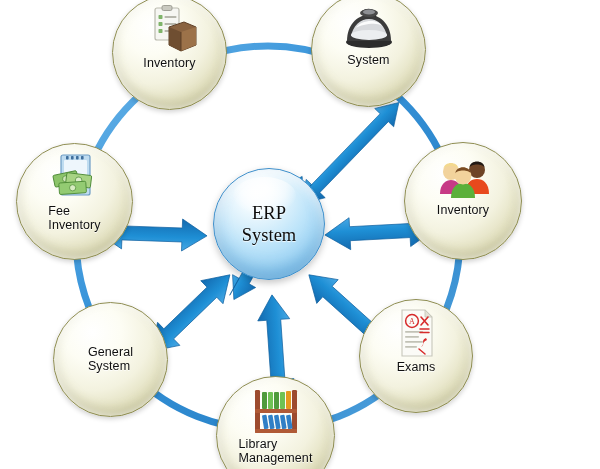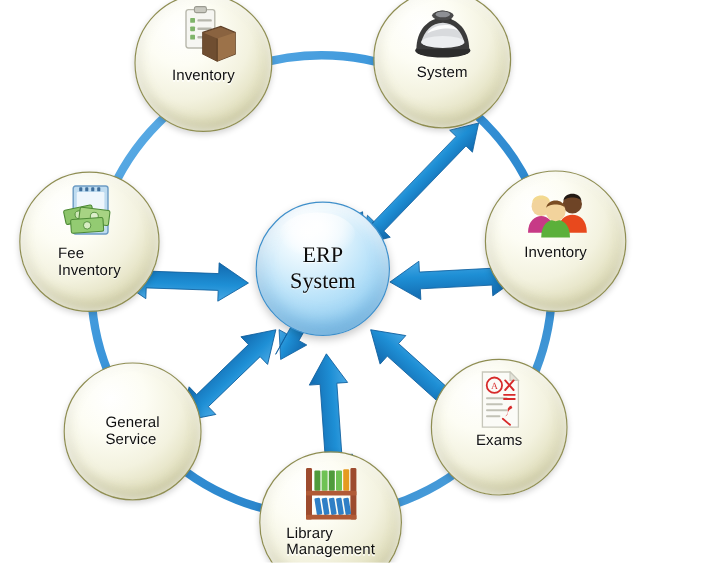--- a/index.html
+++ b/index.html
@@ -298,21 +298,21 @@
         </svg>
       </div>
       <div class="node-label">Library
 Management</div>
     </div>
   </div>
 
   <div class="node no-icon" style="left:53px; top:302px; width:115px; height:115px; z-index:5;">
     <div class="node-inner">
       <div class="node-label">General
-Service</div>
+System</div>
     </div>
   </div>
 
   <div class="node" style="left:16px; top:143px; width:117px; height:117px; z-index:5;">
     <div class="node-inner">
       <div class="node-icon">
         <svg class="ico-svg" viewBox="0 0 54 50">
           <rect x="13" y="2" width="29" height="40" rx="2" fill="#bfdcf0" stroke="#6d9cc4" stroke-width="1.2"></rect>
           <rect x="16" y="7" width="23" height="32" rx="1" fill="#eef6fc"></rect>
           <g fill="#3f6f9c">

